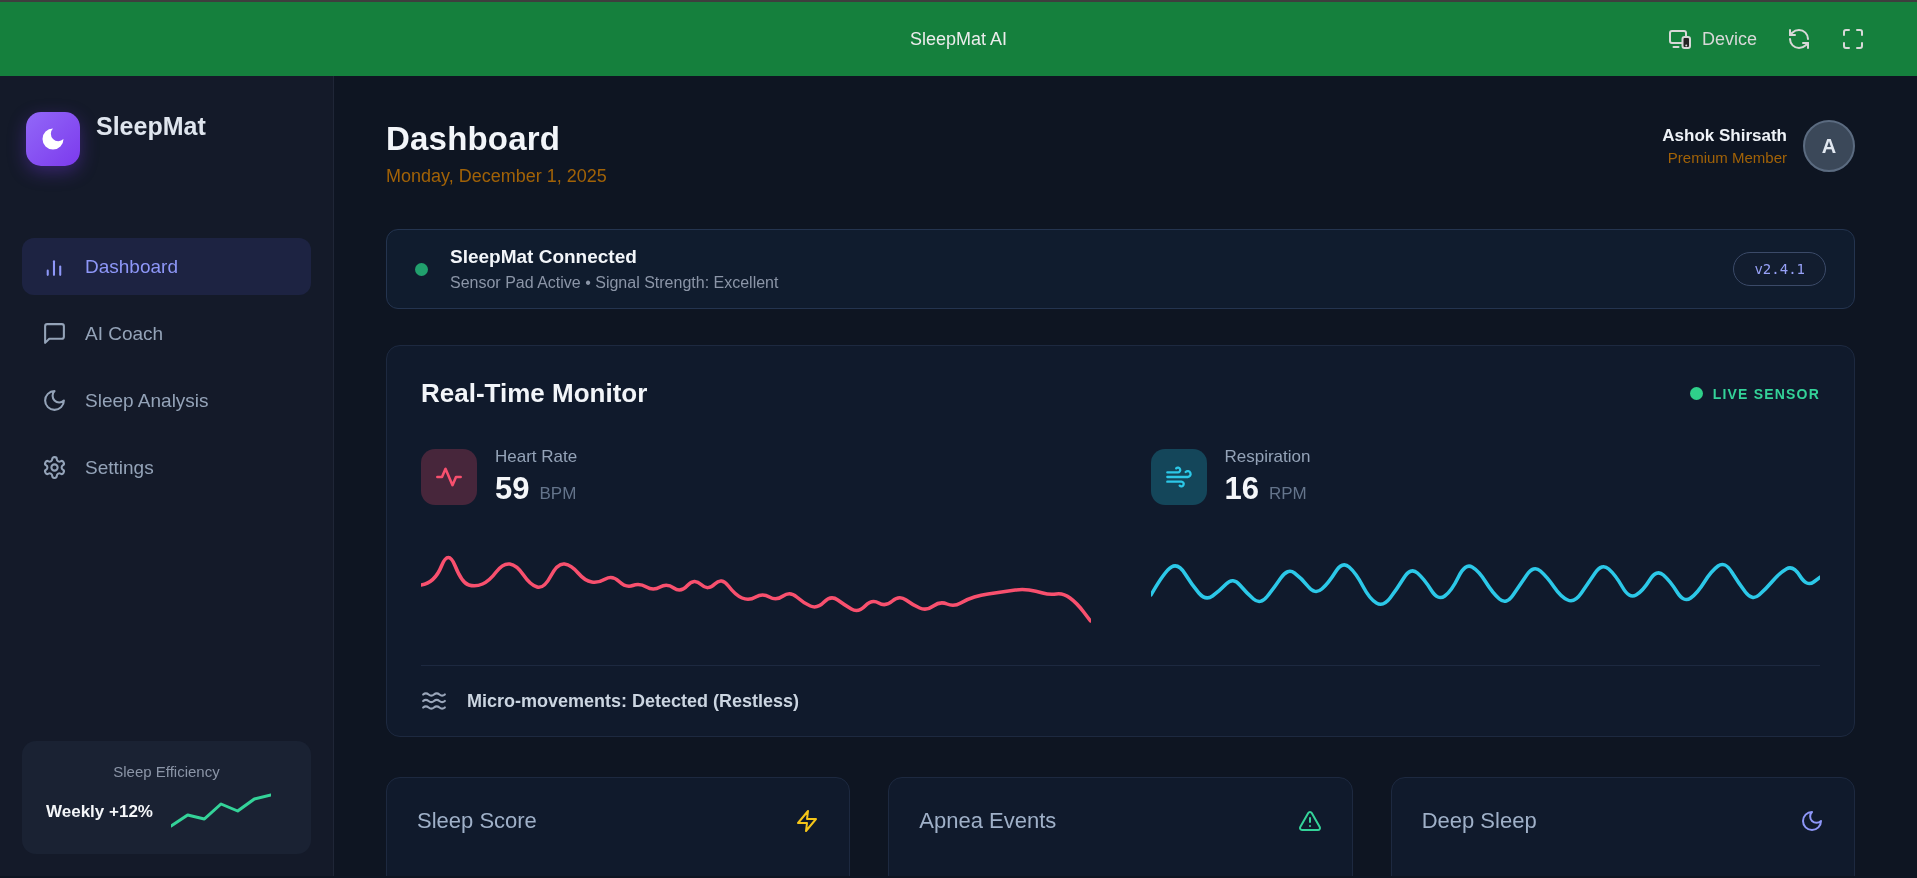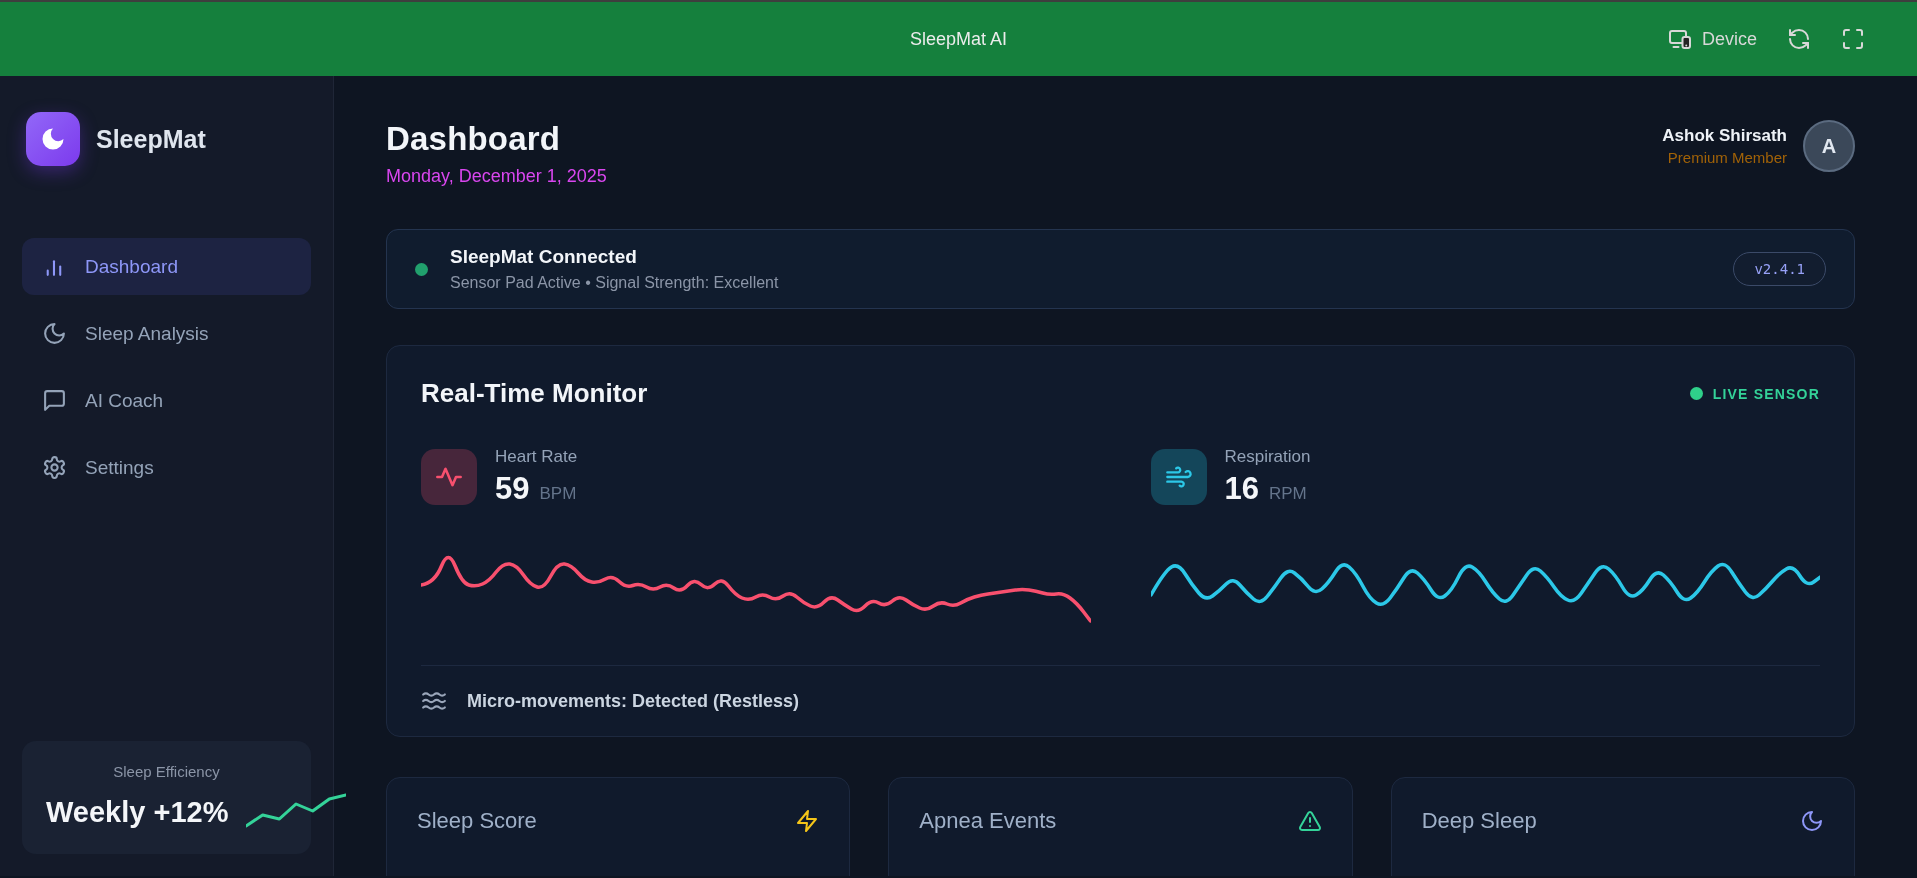--- a/index.html
+++ b/index.html
@@ -16,45 +16,45 @@
   .device-btn { display:flex; align-items:center; gap:10px; font-size:18px;
                 font-weight:500; cursor:pointer; }
   .tb-icon { width:24px; height:24px; display:block; cursor:pointer; }
 
   
   .shell { display:flex; height:800px; }
 
   
   .sidebar { width:334px; background:#141a29; border-right:1px solid #1f2637;
              display:flex; flex-direction:column; padding:36px 22px 22px; }
-  .brand { display:flex; align-items:center; gap:16px; padding-left:4px; }
+  .brand { display:flex; align-items:flex-start; gap:16px; padding-left:4px; }
   .brand-logo { width:54px; height:54px; border-radius:15px; flex:0 0 auto;
                 background:linear-gradient(135deg,#9268f8 0%,#7c3aed 100%);
                 display:flex; align-items:center; justify-content:center;
                 box-shadow:0 6px 18px rgba(124,58,237,.35); }
   .brand-logo svg { width:28px; height:28px; }
   .brand-name { font-size:25px; font-weight:700; color:#dfe5ee; }
   .nav { margin-top:72px; display:flex; flex-direction:column; gap:10px; }
   .nav-item { display:flex; align-items:center; gap:18px; padding:16px 20px;
               border-radius:12px; font-size:19px; font-weight:500;
               color:#94a3b8; cursor:pointer; }
   .nav-item svg { width:25px; height:25px; flex:0 0 auto; }
   .nav-item.active { background:#1d2342; color:#8e97f8; }
   .side-widget { margin-top:auto; background:#1a2233; border-radius:14px;
                  padding:22px 24px; }
   .sw-label { font-size:15px; color:#8b95a7;text-align:center; }
   .sw-row { display:flex; align-items:center; gap:18px; margin-top:12px; }
-  .sw-value { font-size:29px; font-weight:700; color:#f4f6f9; white-space:nowrap; }
+  .sw-value { font-size:17px; font-weight:700; color:#f4f6f9; white-space:nowrap; }
   .sw-spark { width:100px; height:40px; flex:0 0 auto; }
 
   
   .main { flex:1; padding:0 62px 0 52px; overflow:hidden; }
   .page-head { margin-top:44px; display:flex; align-items:flex-start; }
   .page-title { font-size:33px; font-weight:700; letter-spacing:.2px; }
-  .page-date { margin-top:8px; font-size:18px; color:#d946ef; }
+  .page-date { margin-top:8px; font-size:18px; color:#a16207; }
   .user-box { margin-left:auto; display:flex; align-items:center; gap:16px; }
   .user-text { text-align:right; }
   .user-name { font-size:17px; font-weight:700; color:#eef2f7; }
   .user-tier { font-size:15px; color:#a16207; margin-top:3px; }
   .avatar { width:52px; height:52px; border-radius:50%; background:#3b4859;
             border:2px solid #5b6b80; display:flex; align-items:center;
             justify-content:center; font-size:20px; font-weight:700;
             color:#e2e8f0; cursor:pointer; }
 
   
@@ -149,29 +149,29 @@
       <div class="nav-item active">
         <svg viewBox="0 0 24 24" fill="none" stroke="currentColor" stroke-width="2" stroke-linecap="round">
           <path d="M5.5 20v-4"></path>
             <path d="M11.5 20V7"></path>
             <path d="M17.5 20v-8"></path>
         </svg>
         <span>Dashboard</span>
       </div>
       <div class="nav-item">
         <svg viewBox="0 0 24 24" fill="none" stroke="currentColor" stroke-width="2" stroke-linecap="round" stroke-linejoin="round">
-          <path d="M12 3a6.364 6.364 0 0 0 9 9 9 9 0 1 1-9-9Z"></path>
-        </svg>
-        <span>Sleep Analysis</span>
+          <path d="M21 15a2 2 0 0 1-2 2H7l-4 4V5a2 2 0 0 1 2-2h14a2 2 0 0 1 2 2z"></path>
+        </svg>
+        <span>AI Coach</span>
       </div>
       <div class="nav-item">
         <svg viewBox="0 0 24 24" fill="none" stroke="currentColor" stroke-width="2" stroke-linecap="round" stroke-linejoin="round">
-          <path d="M21 15a2 2 0 0 1-2 2H7l-4 4V5a2 2 0 0 1 2-2h14a2 2 0 0 1 2 2z"></path>
-        </svg>
-        <span>AI Coach</span>
+          <path d="M12 3a6.364 6.364 0 0 0 9 9 9 9 0 1 1-9-9Z"></path>
+        </svg>
+        <span>Sleep Analysis</span>
       </div>
       <div class="nav-item">
         <svg viewBox="0 0 24 24" fill="none" stroke="currentColor" stroke-width="2" stroke-linecap="round" stroke-linejoin="round">
           <path d="M12.22 2h-.44a2 2 0 0 0-2 2v.18a2 2 0 0 1-1 1.73l-.43.25a2 2 0 0 1-2 0l-.15-.08a2 2 0 0 0-2.73.73l-.22.38a2 2 0 0 0 .73 2.73l.15.1a2 2 0 0 1 1 1.72v.51a2 2 0 0 1-1 1.74l-.15.09a2 2 0 0 0-.73 2.73l.22.38a2 2 0 0 0 2.73.73l.15-.08a2 2 0 0 1 2 0l.43.25a2 2 0 0 1 1 1.73V20a2 2 0 0 0 2 2h.44a2 2 0 0 0 2-2v-.18a2 2 0 0 1 1-1.73l.43-.25a2 2 0 0 1 2 0l.15.08a2 2 0 0 0 2.73-.73l.22-.39a2 2 0 0 0-.73-2.73l-.15-.08a2 2 0 0 1-1-1.74v-.5a2 2 0 0 1 1-1.74l.15-.09a2 2 0 0 0 .73-2.73l-.22-.38a2 2 0 0 0-2.73-.73l-.15.08a2 2 0 0 1-2 0l-.43-.25a2 2 0 0 1-1-1.73V4a2 2 0 0 0-2-2z"></path>
           <circle cx="12" cy="12" r="3"></circle>
         </svg>
         <span>Settings</span>
       </div>
     </div>
 

